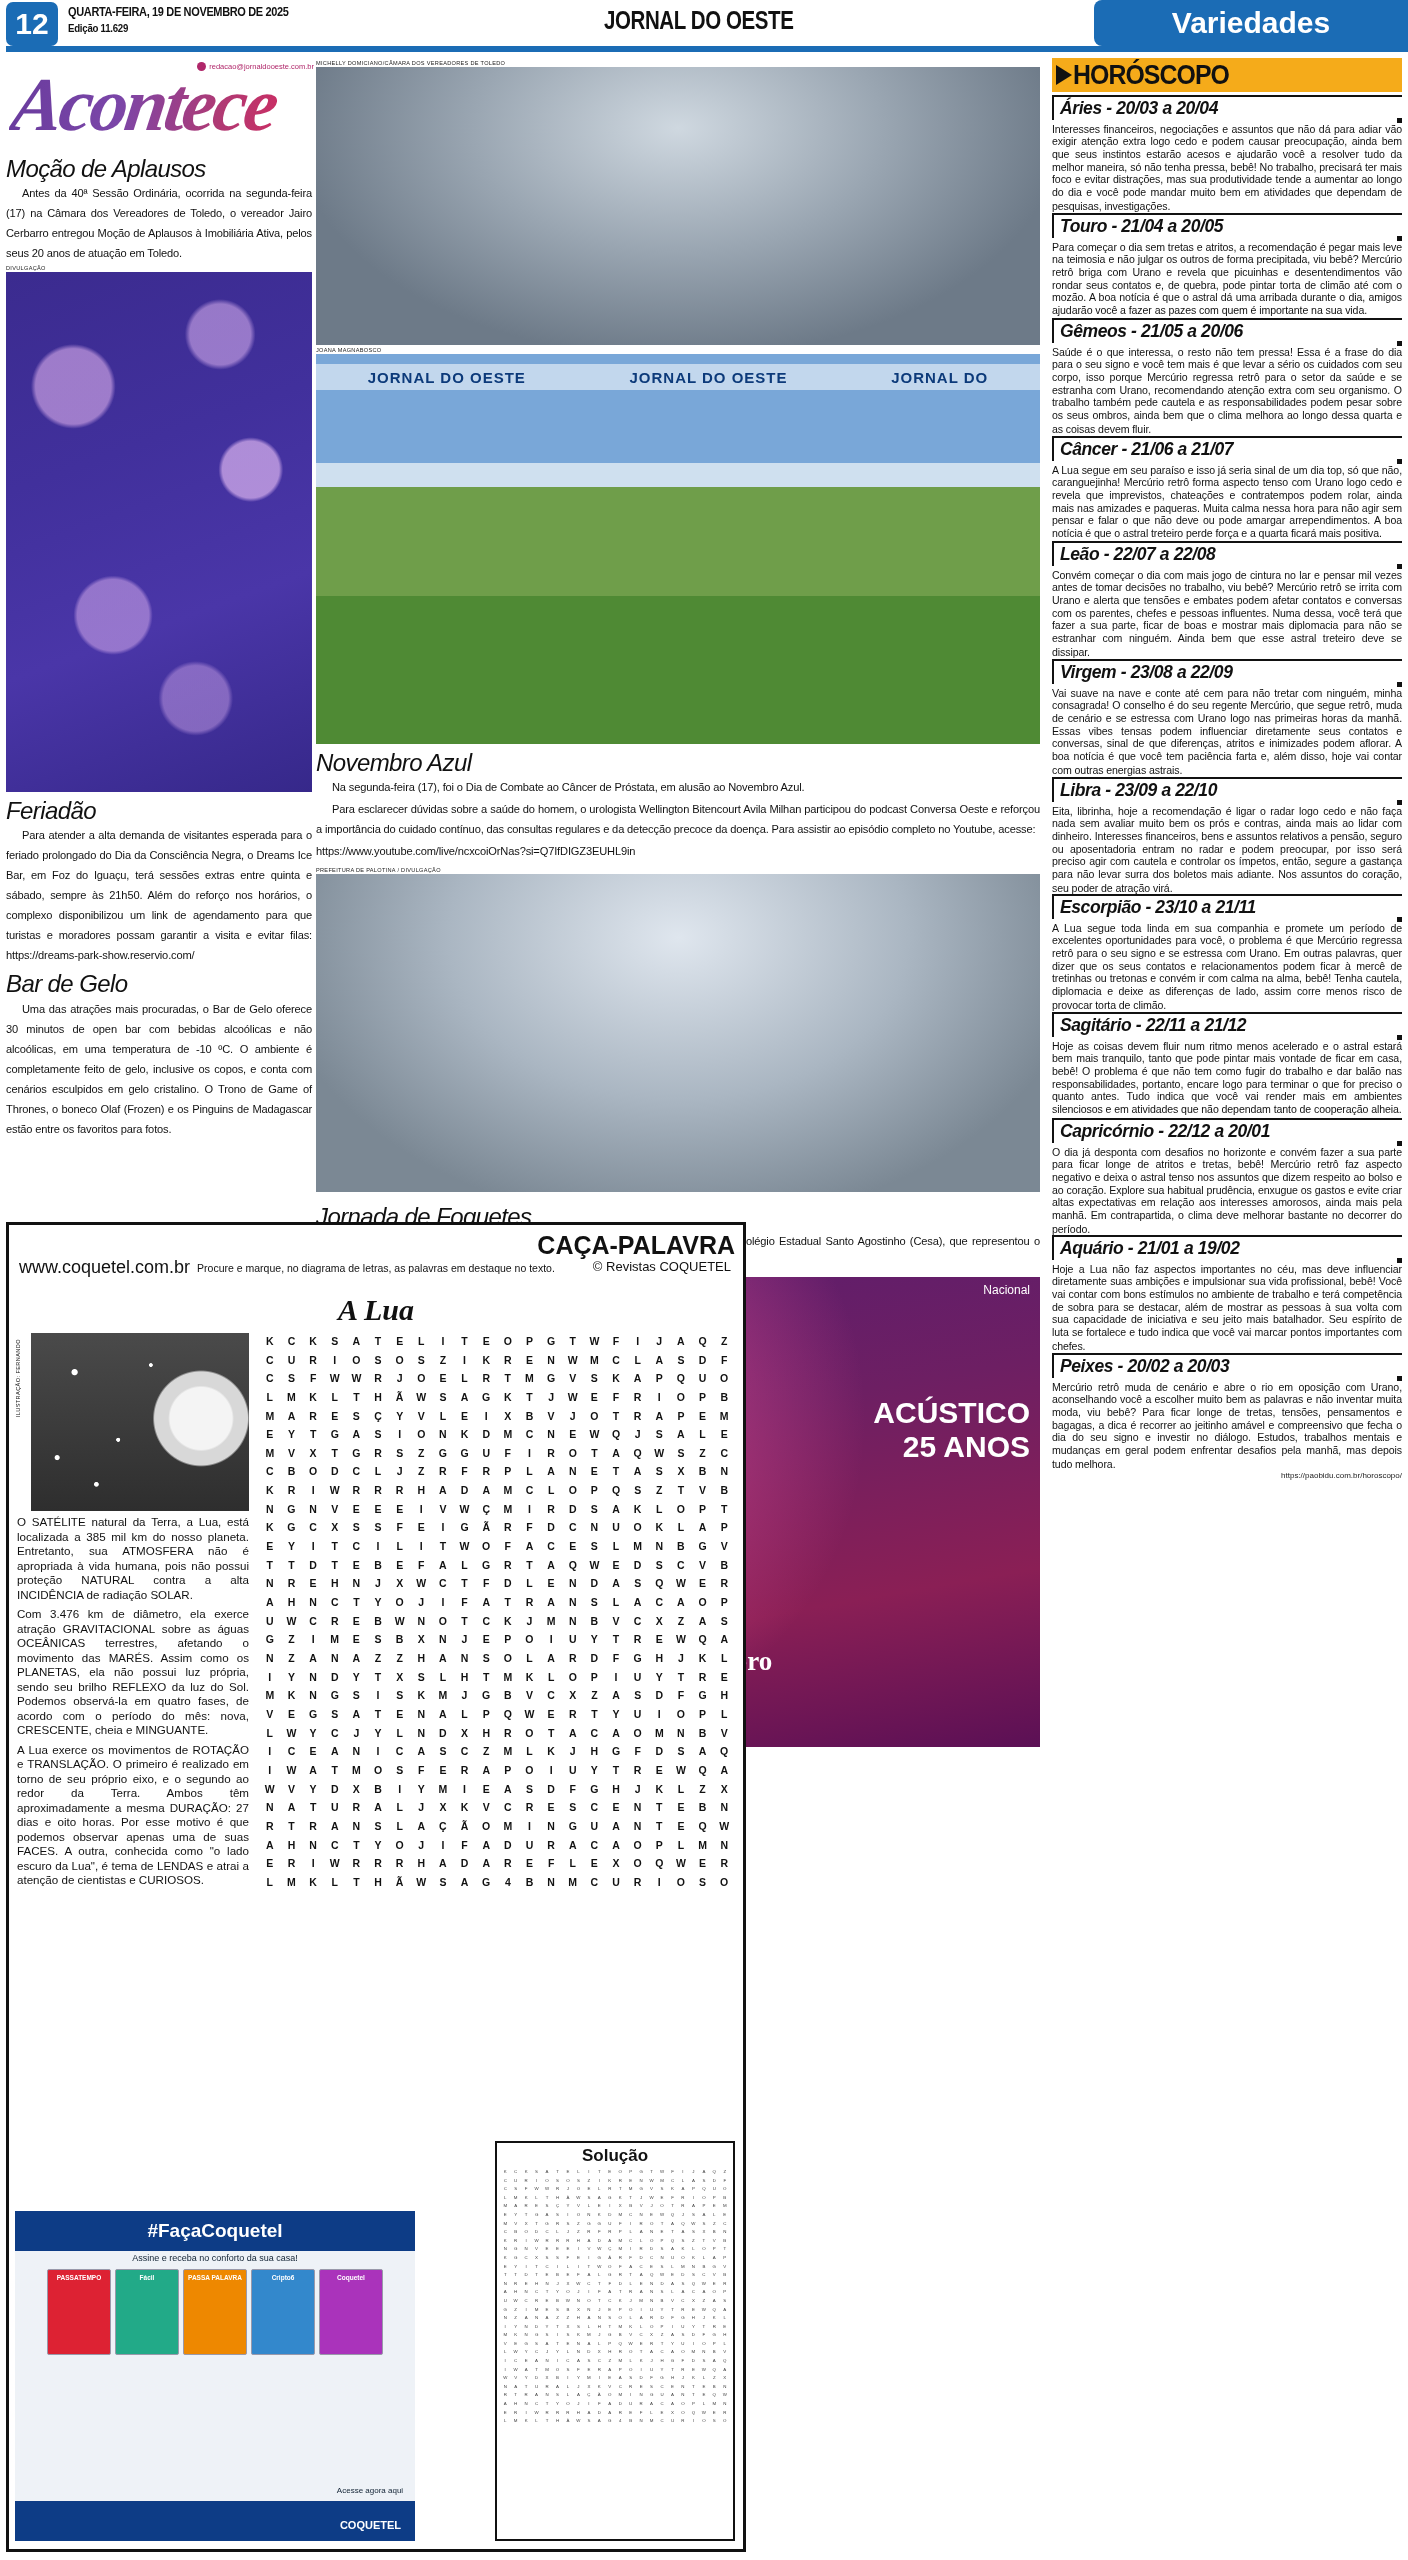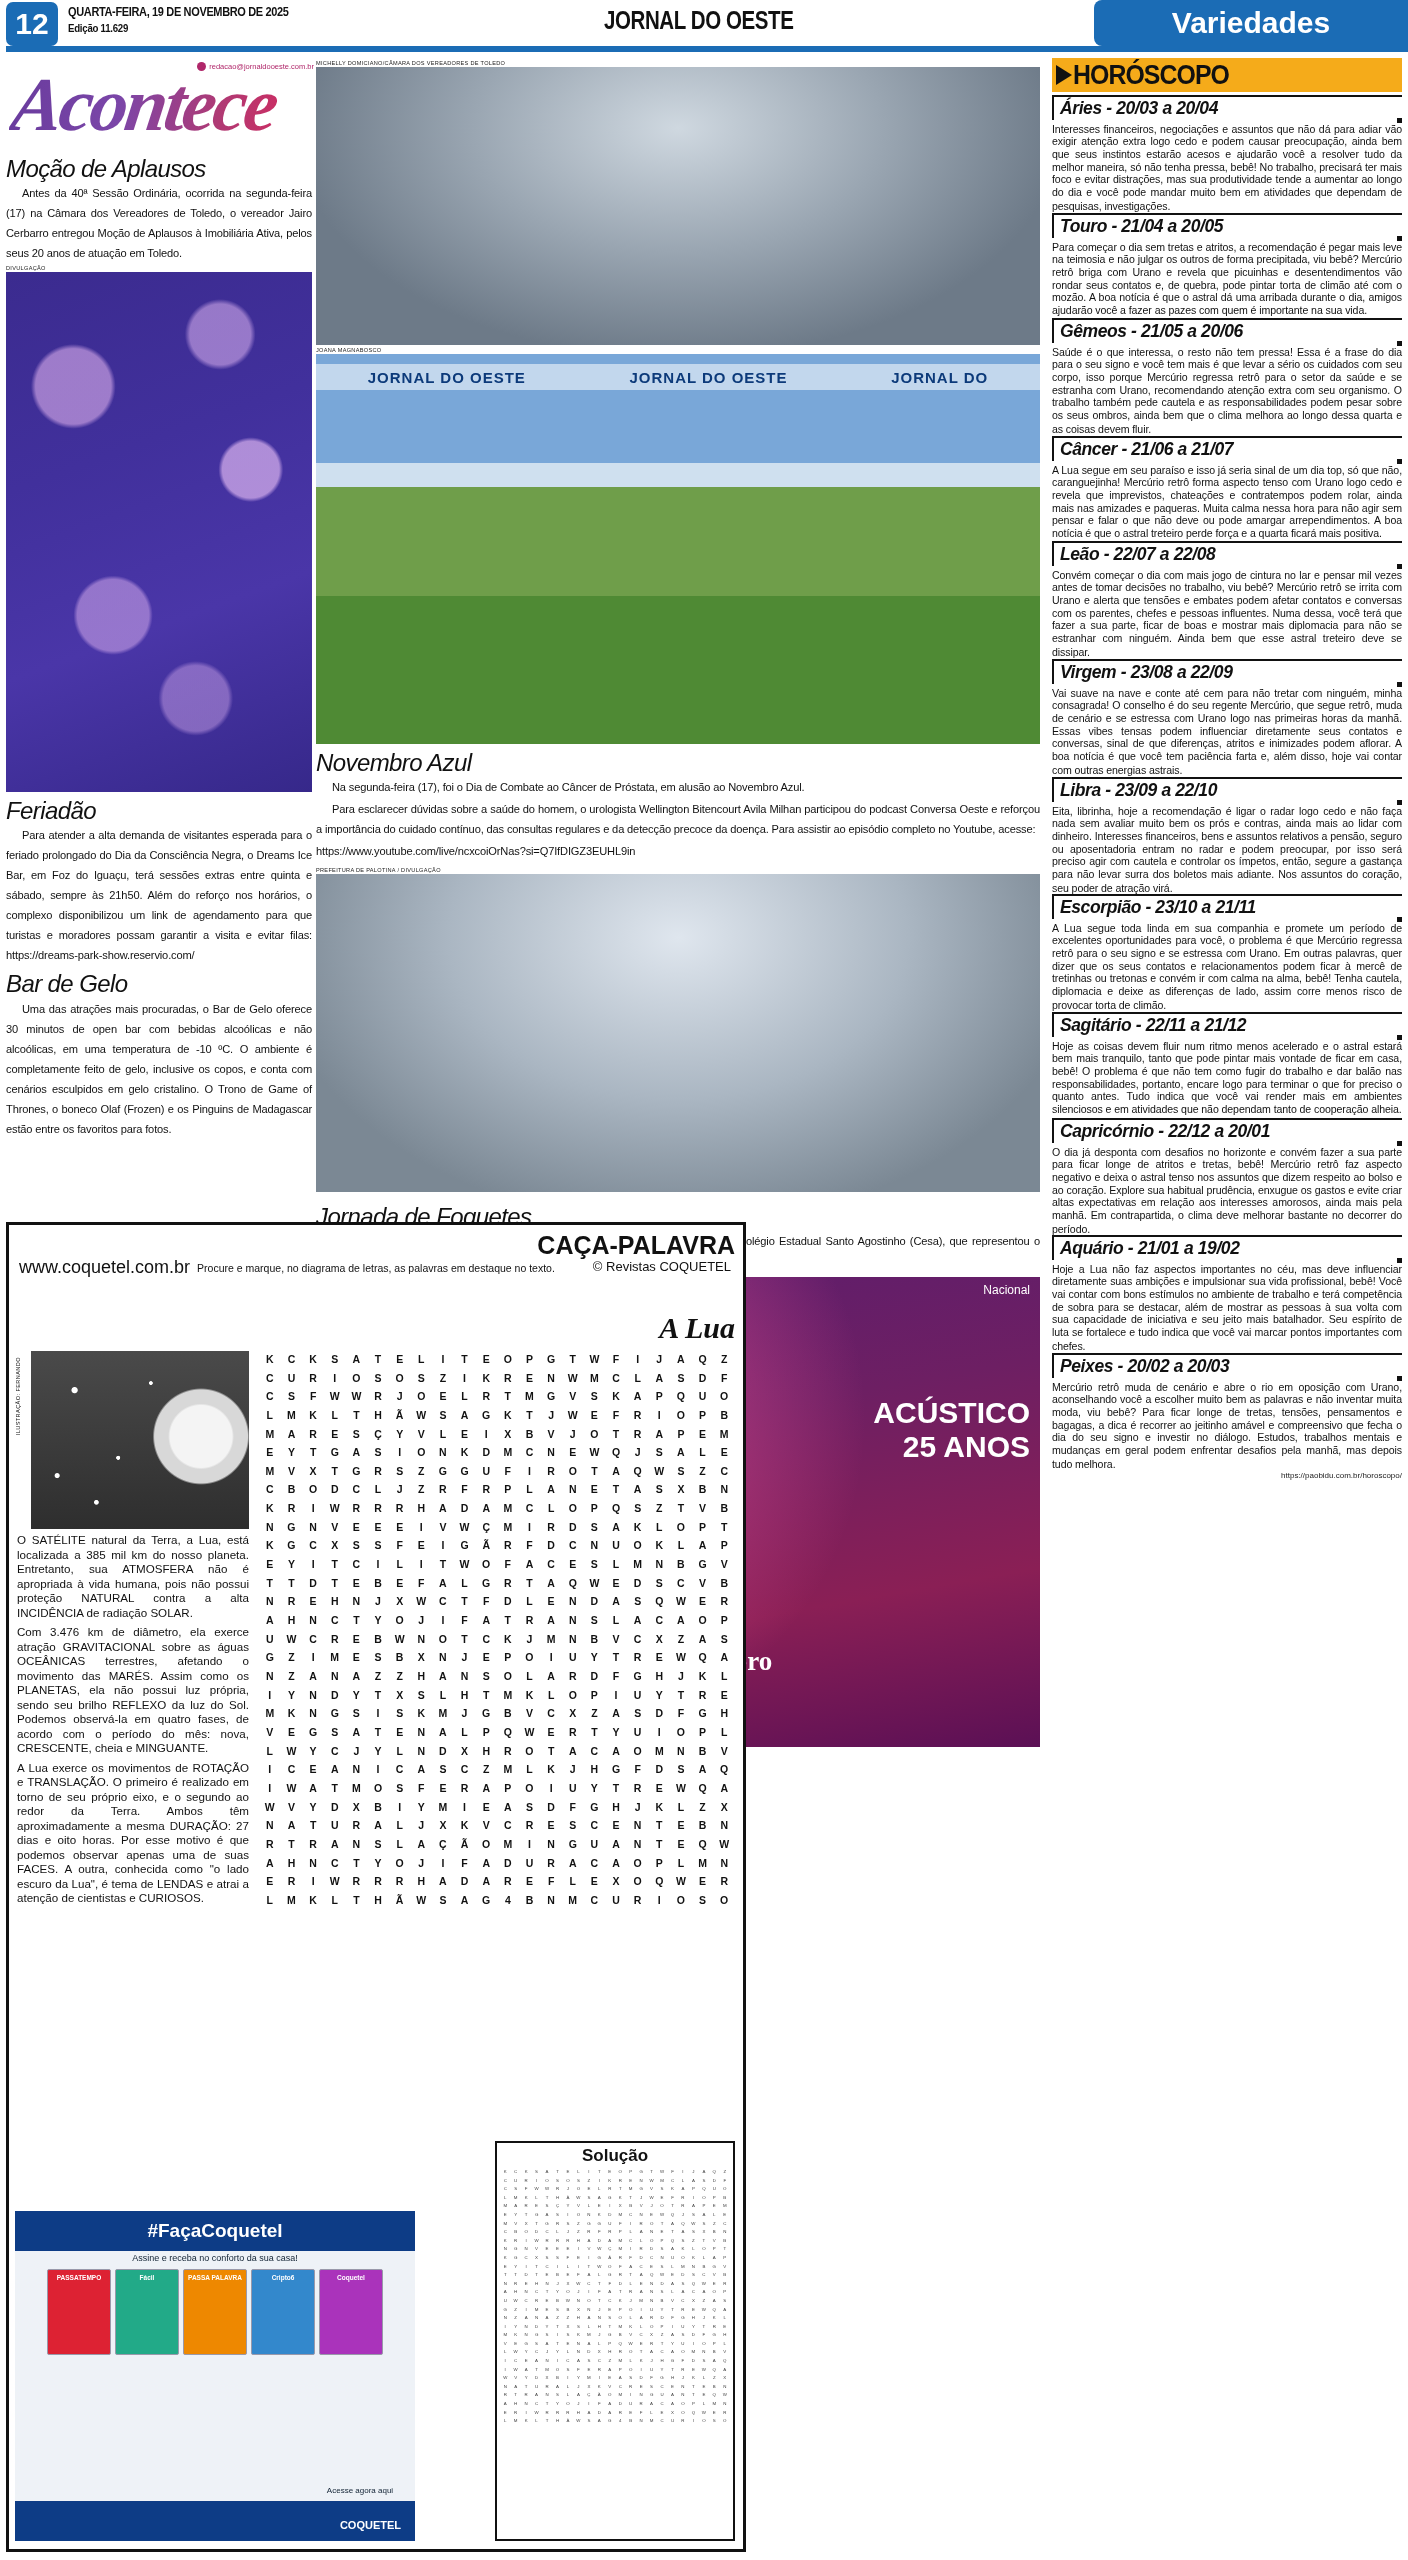--- a/index.html
+++ b/index.html
@@ -177,21 +177,21 @@
   
   .cp-box {
     position:absolute; left:6px; top:1222px; width:740px; height:1330px;
     border:3px solid #111; background:#fff; padding:6px 8px;
   }
   .cp-head { position:relative; height:58px; }
   .cp-title { text-align:right; font-weight:bold; font-size:25px; letter-spacing:0px; }
   .cp-url { position:absolute; left:2px; top:26px; font-size:18px; }
   .cp-rev { position:absolute; right:4px; top:28px; font-size:13px; }
   .cp-inst { text-align:center; font-size:10.5px; margin-top:2px; }
-  .cp-subject { text-align:right; font-weight:bold; font-style:italic; font-size:30px; margin:22px 0 6px; font-family:"Liberation Serif",serif;}
+  .cp-subject { text-align:center; font-weight:bold; font-style:italic; font-size:30px; margin:4px 0 6px; font-family:"Liberation Serif",serif;}
   .cp-main { display:flex; gap:10px; }
   .cp-left { width:232px; position:relative; }
   .cp-text { font-size:11.6px; line-height:14.5px; text-align:justify; margin-top:4px; }
   .cp-text p { margin-bottom:5px; }
   .cp-grid {
     flex:1; display:grid; grid-template-columns:repeat(22,1fr);
     font-size:10.5px; font-weight:bold; text-align:center; line-height:17.4px;
     letter-spacing:0;
   }
   .cp-grid span { display:block; }
@@ -1041,21 +1041,21 @@
     <div class="ad-coquetel">
       <div class="ad-hash">#FaçaCoquetel</div>
       <div class="ad-sub">Assine e receba no conforto da sua casa!</div>
       <div class="ad-mags" id="ad-mags">
           <div class="mag" style="background: rgb(221, 34, 51);">PASSATEMPO</div>
           <div class="mag" style="background: rgb(34, 170, 136);">Fácil</div>
           <div class="mag" style="background: rgb(238, 136, 0);">PASSA PALAVRA</div>
           <div class="mag" style="background: rgb(51, 136, 204);">Cripto6</div>
           <div class="mag" style="background: rgb(170, 51, 187);">Coquetel</div>
         </div>
-      <div style="position:absolute;right:20px;bottom:46px;font-size:8px;color:#123;text-align:center;width:70px;">Acesse agora aqui</div>
+      <div style="position:absolute;right:10px;bottom:46px;font-size:8px;color:#123;text-align:center;width:70px;">Acesse agora aqui</div>
       <div style="position:absolute;right:14px;bottom:10px;font-size:11px;font-weight:bold;color:#fff;">COQUETEL</div>
     </div>
 
     <div class="sol-box">
       <div class="sol-title">Solução</div>
       <div class="sol-grid" id="sol-grid">
           <span>K</span>
           <span>C</span>
           <span>K</span>
           <span>S</span>

